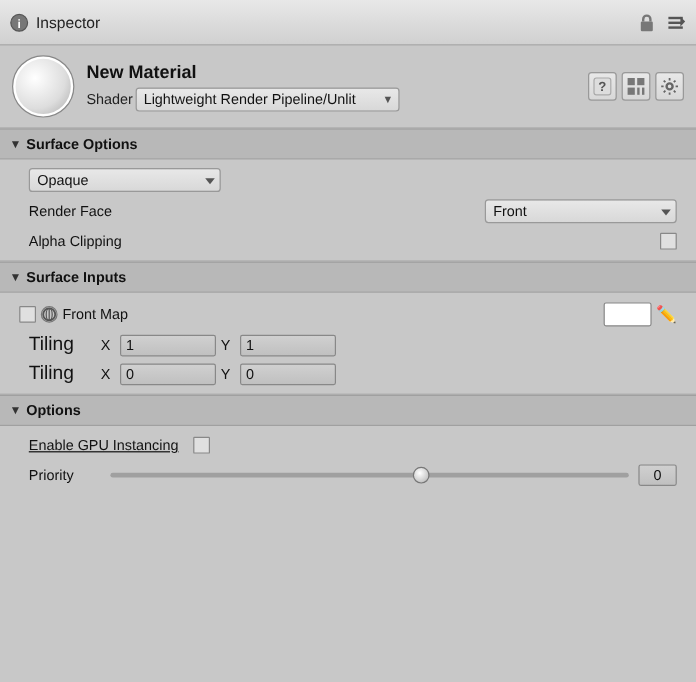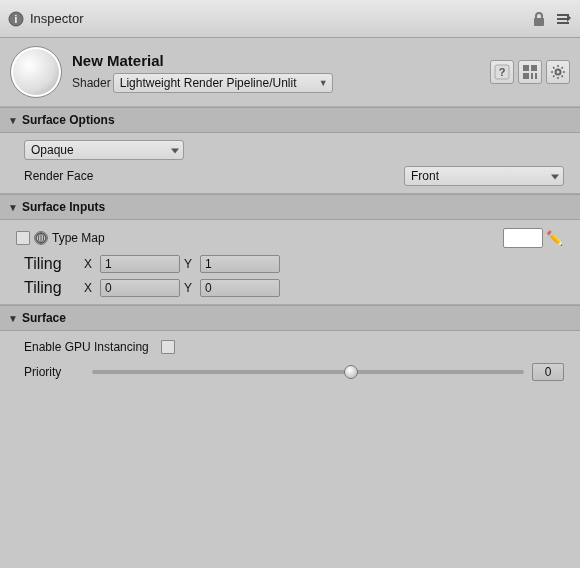--- a/index.html
+++ b/index.html
@@ -382,20 +382,21 @@
     .gpu-row {
       display: flex;
       align-items: center;
       padding: 3px 16px 3px 24px;
       min-height: 24px;
     }
     .gpu-label {
       font-size: 12px;
       color: #111;
       margin-right: 12px;
+      text-decoration: underline;
     }
 
     .divider {
       height: 1px;
       background: #aaa;
     }
   </style>
 </head>
 <body>
 
@@ -485,40 +486,46 @@
     <span class="prop-label">Render Face</span>
     <div class="prop-value">
       <div class="prop-dropdown-wrapper">
         <select class="prop-dropdown">
           <option>Front</option>
         </select>
       </div>
     </div>
   </div>
 
+  <div class="prop-row">
+    <span class="prop-label">Alpha Clipping</span>
+    <div class="prop-value">
+      <input type="checkbox" class="prop-checkbox" style="">
+    </div>
+  </div>
 </div>
 
 <div class="divider"></div>
 
 <div class="section-header">
   <span class="section-arrow">▼</span>
   <span>Surface Inputs</span>
 </div>
 <div class="section-content">
 
   <div class="base-map-row">
     <input type="checkbox" class="base-map-checkbox" style="">
     <div class="base-map-icon">
       <svg width="12" height="12" viewBox="0 0 12 12">
         <circle cx="6" cy="6" r="5" fill="none" stroke="#555" stroke-width="1.5"></circle>
         <line x1="6" y1="1" x2="6" y2="11" stroke="#555" stroke-width="1"></line>
         <ellipse cx="6" cy="6" rx="2.5" ry="5" fill="none" stroke="#555" stroke-width="1"></ellipse>
       </svg>
     </div>
-    <span class="base-map-label">Type Map</span>
+    <span class="base-map-label">Front Map</span>
     <div class="color-swatch"></div>
     <span class="pencil-icon">✏️</span>
   </div>
 
   <div class="tiling-row">
     <span class="tiling-label">Tiling</span>
     <div class="tiling-fields">
       <span class="axis-label">X</span>
       <input type="text" class="num-input" value="1" style="">
       <span class="axis-label">Y</span>
@@ -534,21 +541,21 @@
       <span class="axis-label">Y</span>
       <input type="text" class="num-input" value="0" style="">
     </div>
   </div>
 </div>
 
 <div class="divider"></div>
 
 <div class="section-header">
   <span class="section-arrow">▼</span>
-  <span>Surface</span>
+  <span>Options</span>
 </div>
 <div class="section-content">
 
   <div class="gpu-row">
     <span class="gpu-label">Enable GPU Instancing</span>
     <input type="checkbox" class="prop-checkbox" style="">
   </div>
 
   <div class="priority-row">
     <span class="priority-label">Priority</span>

